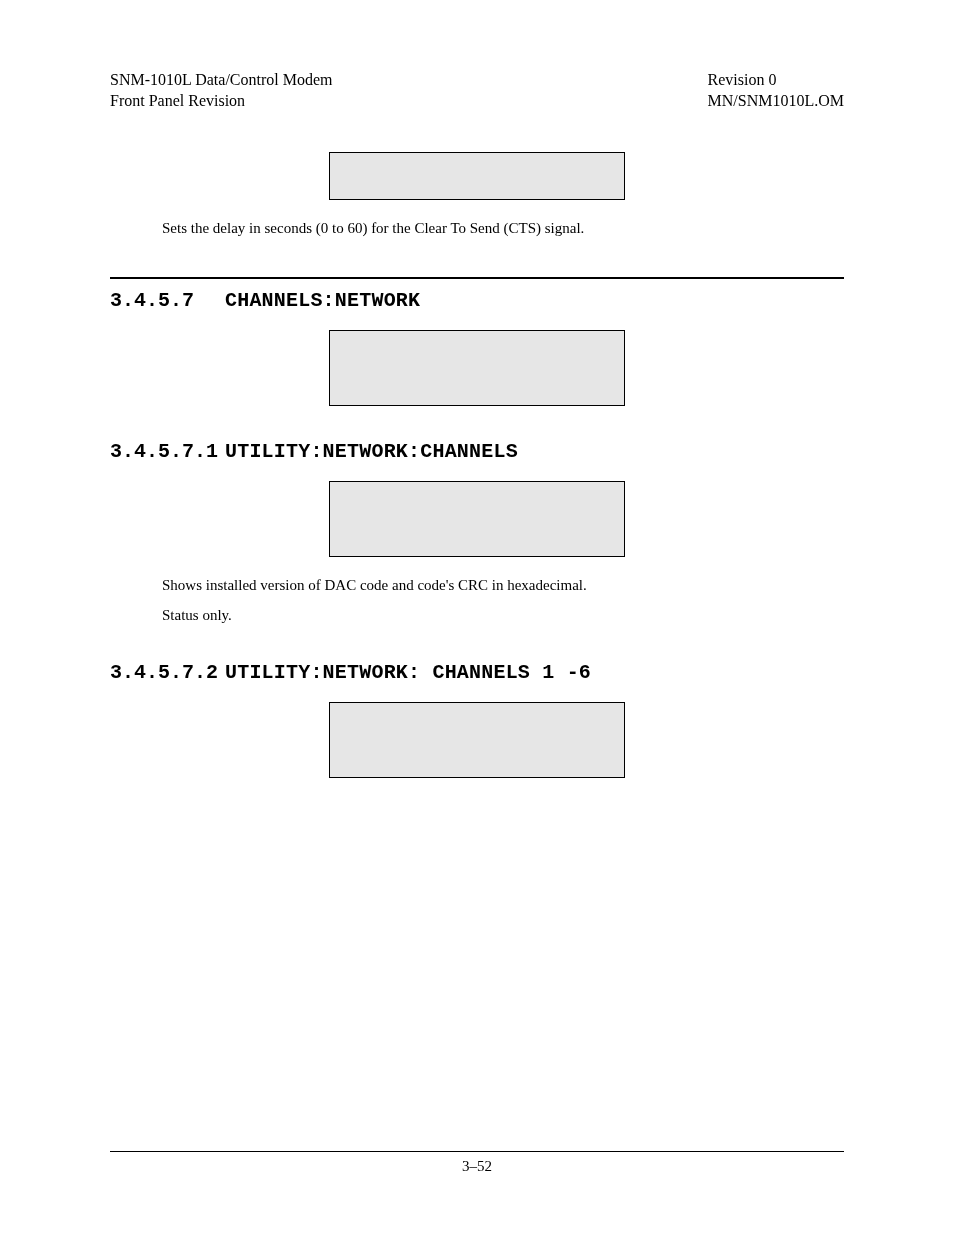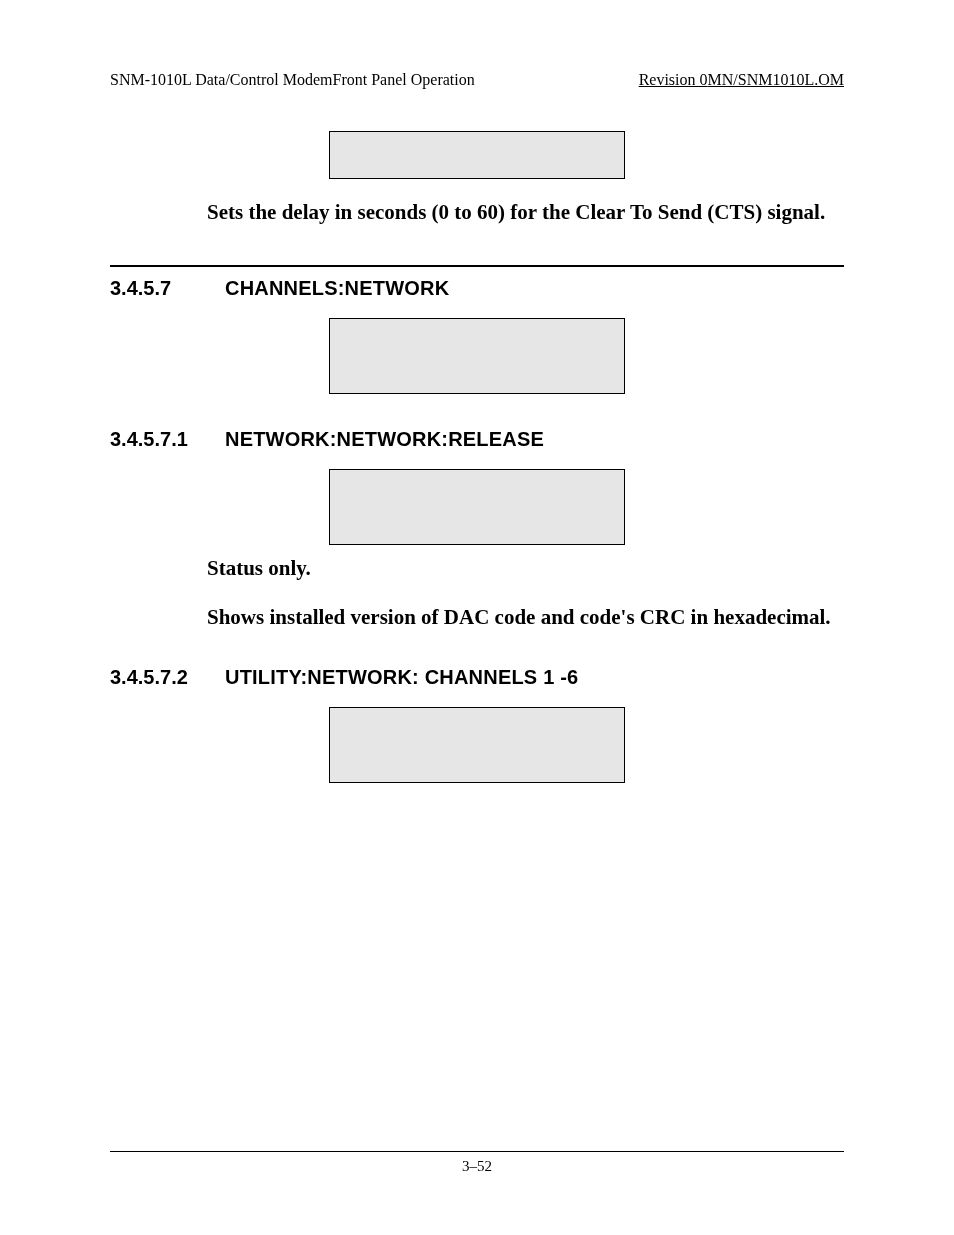--- a/index.html
+++ b/index.html
@@ -1,42 +1,42 @@
 <!DOCTYPE html>
 <html><head>
 <meta charset="utf-8">
 <style>
   * { box-sizing: border-box; margin: 0; padding: 0; }
   html, body { width: 954px; height: 1235px; background: #fff; font-family: "Times New Roman", Times, serif; color: #000; }
   .page { position: relative; width: 954px; height: 1235px; padding: 70px 110px 60px 110px; }
   .header-row { display: flex; justify-content: space-between; font-size: 16px; line-height: 1.3; margin-bottom: 40px; }
-  .header-left, .header-right { display: flex; flex-direction: row; }
-  .header-right { text-align: right; text-decoration: underline; }
+  .header-left, .header-right { display: flex; flex-direction: column; }
+  .header-right { text-align: left; }
   .display-box { width: 296px; height: 48px; background: #e6e6e6; border: 1.5px solid #000; margin: 0 auto; }
   .display-box.tall { height: 76px; }
-  .body-text { font-size: 21px; margin-left: 97px; margin-right: 10px; line-height: 1.45; font-weight: bold; }
+  .body-text { font-size: 15px; margin-left: 52px; margin-right: 10px; line-height: 1.45; }
   .body-text.mt { margin-top: 18px; }
   .section-rule { height: 2px; background: #000; margin-top: 38px; margin-bottom: 10px; }
-  .heading-row { display: flex; align-items: center; font-family: Liberation Sans, sans-serif; font-weight: 700; font-size: 20px; margin-bottom: 18px; }
+  .heading-row { display: flex; align-items: center; font-family: Liberation Mono, monospace; font-weight: 700; font-size: 20px; margin-bottom: 18px; }
   .heading-num { width: 115px; flex: 0 0 115px; }
   .heading-title { letter-spacing: 0.2px; }
   .spacer-sm { height: 18px; }
   .footer { position: absolute; left: 110px; right: 110px; bottom: 60px; }
   .footer-rule { height: 1.5px; background: #000; margin-bottom: 6px; }
   .footer-text { text-align: center; font-size: 15px; }
 </style>
 </head>
 <body>
 
 <div class="page">
 
   <div class="header-row">
     <div class="header-left">
       <span>SNM-1010L Data/Control Modem</span>
-      <span>Front Panel Operation</span>
+      <span>Front Panel Revision</span>
     </div>
     <div class="header-right">
       <span>Revision 0</span>
       <span>MN/SNM1010L.OM</span>
     </div>
   </div>
 
   <div class="display-box"></div>
   <div class="spacer-sm"></div>
   <p class="body-text">Sets the delay in seconds (0 to 60) for the Clear To Send (CTS) signal.</p>
@@ -44,25 +44,25 @@
   <div class="section-rule"></div>
   <div class="heading-row">
     <span class="heading-num">3.4.5.7</span>
     <span class="heading-title">CHANNELS:NETWORK</span>
   </div>
   <div class="display-box tall"></div>
 
   <div style="height:34px"></div>
   <div class="heading-row">
     <span class="heading-num">3.4.5.7.1</span>
-    <span class="heading-title">NETWORK:NETWORK:RELEASE</span>
+    <span class="heading-title">UTILITY:NETWORK:CHANNELS</span>
   </div>
   <div class="display-box tall"></div>
+  <p class="body-text mt">Shows installed version of DAC code and code's CRC in hexadecimal.</p>
   <p class="body-text" style="margin-top:8px">Status only.</p>
-  <p class="body-text mt">Shows installed version of DAC code and code's CRC in hexadecimal.</p>
 
   <div style="height:34px"></div>
   <div class="heading-row">
     <span class="heading-num">3.4.5.7.2</span>
     <span class="heading-title">UTILITY:NETWORK: CHANNELS 1 -6</span>
   </div>
   <div class="display-box tall"></div>
 
   <div class="footer">
     <div class="footer-rule"></div>

